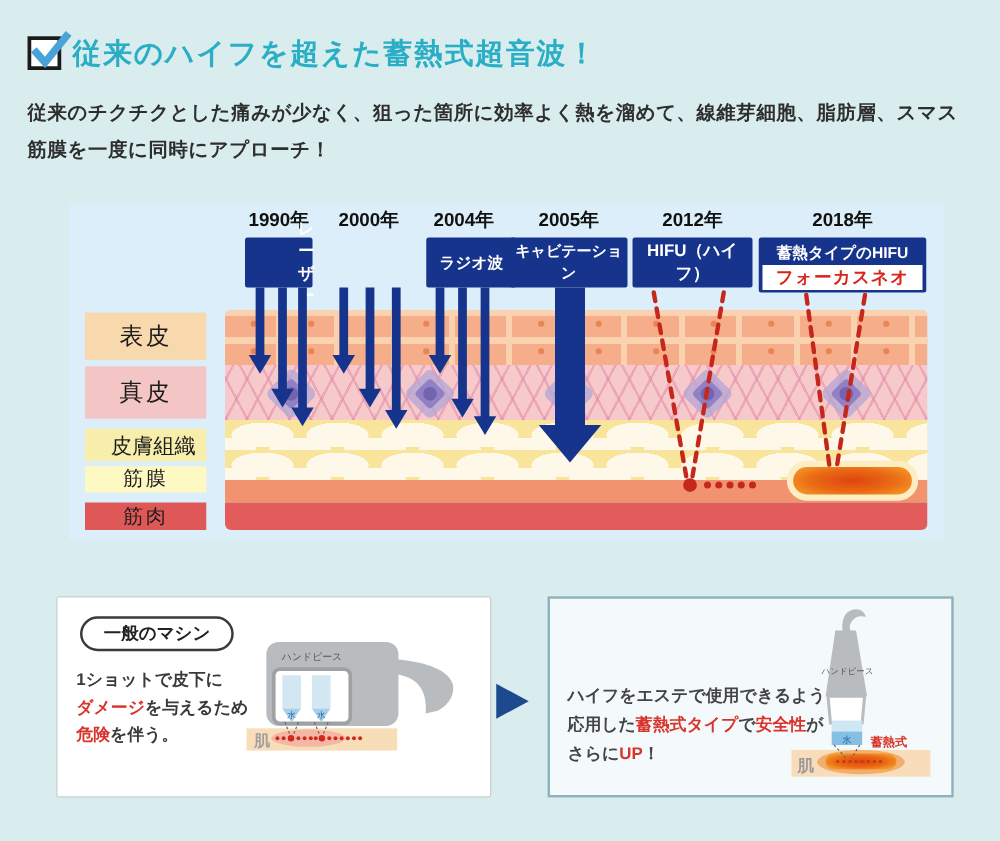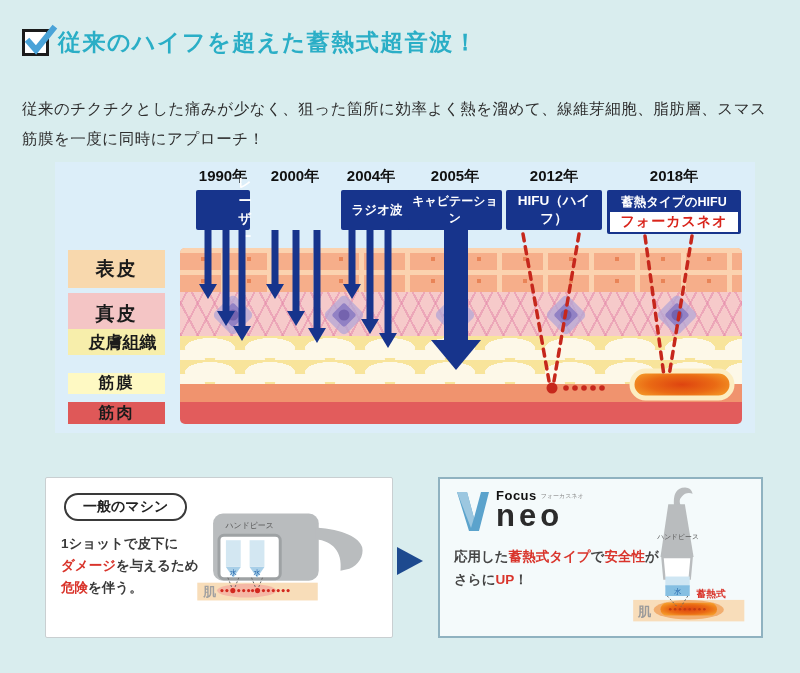--- a/index.html
+++ b/index.html
@@ -7,28 +7,28 @@
   body { font-family:"Liberation Sans","DejaVu Sans",sans-serif; }
   .page { position:relative; width:800px; height:673px; background:#d9edee; overflow:hidden; }
 
   
   .hdr { position:absolute; left:22px; top:27px; display:flex; align-items:center; gap:9px; }
   .chk { position:relative; width:27px; height:27px; border:3.5px solid #1b1b1b; background:#fff; flex:0 0 auto; }
   .chk svg { position:absolute; left:-2px; top:-7px; overflow:visible; }
   .title { font-size:23px; font-weight:bold; color:#2aaec6; letter-spacing:1.5px; white-space:nowrap; }
 
   
-  .intro { position:absolute; left:22px; top:94px; width:765px; font-size:15.5px; color:#2e2e2e; line-height:30px; letter-spacing:0.5px; font-weight:normal; }
+  .intro { position:absolute; left:22px; top:76px; width:765px; font-size:15.5px; color:#2e2e2e; line-height:30px; letter-spacing:0.5px; font-weight:bold; }
 
   
   .panel { position:absolute; left:55px; top:162px; width:700px; height:271px; background:#dceef9; }
-  .layer-label { position:absolute; left:13px; width:97px; display:flex; align-items:center; justify-content:center; font-weight:bold; color:#1b1b1b; letter-spacing:2px; }
+  .layer-label { position:absolute; left:13px; width:97px; display:flex; align-items:center; justify-content:center; font-weight:normal; color:#1b1b1b; letter-spacing:2px; }
   .ll-0 { top:88px;  height:38px; background:#f8d8ad; font-size:19px; }
   .ll-1 { top:131px; height:42px; background:#f4c5c5; font-size:19px; }
-  .ll-2 { top:167px; height:26px; background:#f7eeab; font-size:17px; letter-spacing:0;padding-left:12px; }
+  .ll-2 { top:181px; height:26px; background:#f7eeab; font-size:17px; letter-spacing:0;padding-left:12px; }
   .ll-3 { top:211px; height:21px; background:#fef9c3; font-size:16px; }
   .ll-4 { top:240px; height:22px; background:#df5858; font-size:16px; }
 
   .strip { position:absolute; left:125px; top:86px; width:562px; height:176px; border-radius:5px; overflow:hidden; }
   .band { width:100%; }
   .band-epi { height:44px; background-color:#f6ae8a;
     background-image:
       radial-gradient(circle 2.5px at 23px 11px, #e98457 98%, transparent),
       repeating-linear-gradient(90deg, transparent 0 41px, #fbd2af 41px 46px),
       repeating-linear-gradient(0deg, transparent 0 17px, #fbd2af 17px 22px);
@@ -261,34 +261,22 @@
       <text x="205" y="51" text-anchor="middle" font-size="8" fill="#555">ハンドピース</text>
       <text x="188.5" y="98" text-anchor="middle" font-size="7" fill="#1d5fa8">水</text>
       <text x="212.5" y="98" text-anchor="middle" font-size="7" fill="#1d5fa8">水</text>
       <text x="158" y="120" font-size="13" font-weight="bold" fill="#a0a0a0">肌</text>
     </svg>
   </div>
 
   <div class="mid-arrow"></div>
 
   <div class="box-right">
-    <div class="logo">
-      <svg width="38" height="46">
-        <polygon points="3,4 13,4 20,30 27,4 35,4 25,43 15,43" fill="#5ba3cc"></polygon>
-        <polygon points="3,4 13,4 20,30 17,40" fill="#9cc7e0"></polygon>
-      </svg>
-      <div class="logo-txt">
-        <div class="logo-focus-row">
-          <span class="logo-focus">Focus</span>
-          <span class="logo-furi">フォーカスネオ</span>
-        </div>
-        <div class="logo-neo">neo</div>
-      </div>
-    </div>
     <div class="r-lines">
+      <div>ハイフをエステで使用できるよう</div>
       <div><span>応用した</span><span class="red">蓄熱式タイプ</span><span>で</span><span class="red">安全性</span><span>が</span></div>
       <div><span>さらに</span><span class="red">UP</span><span>！</span></div>
     </div>
     <svg class="blk-ill" viewBox="0 0 325 161">
       <defs>
         <radialGradient id="pillGrad2" cx="50%" cy="50%" r="60%">
           <stop offset="0%" stop-color="#de4410"></stop>
           <stop offset="60%" stop-color="#ea6a14"></stop>
           <stop offset="100%" stop-color="#f59d2a"></stop>
         </radialGradient>

